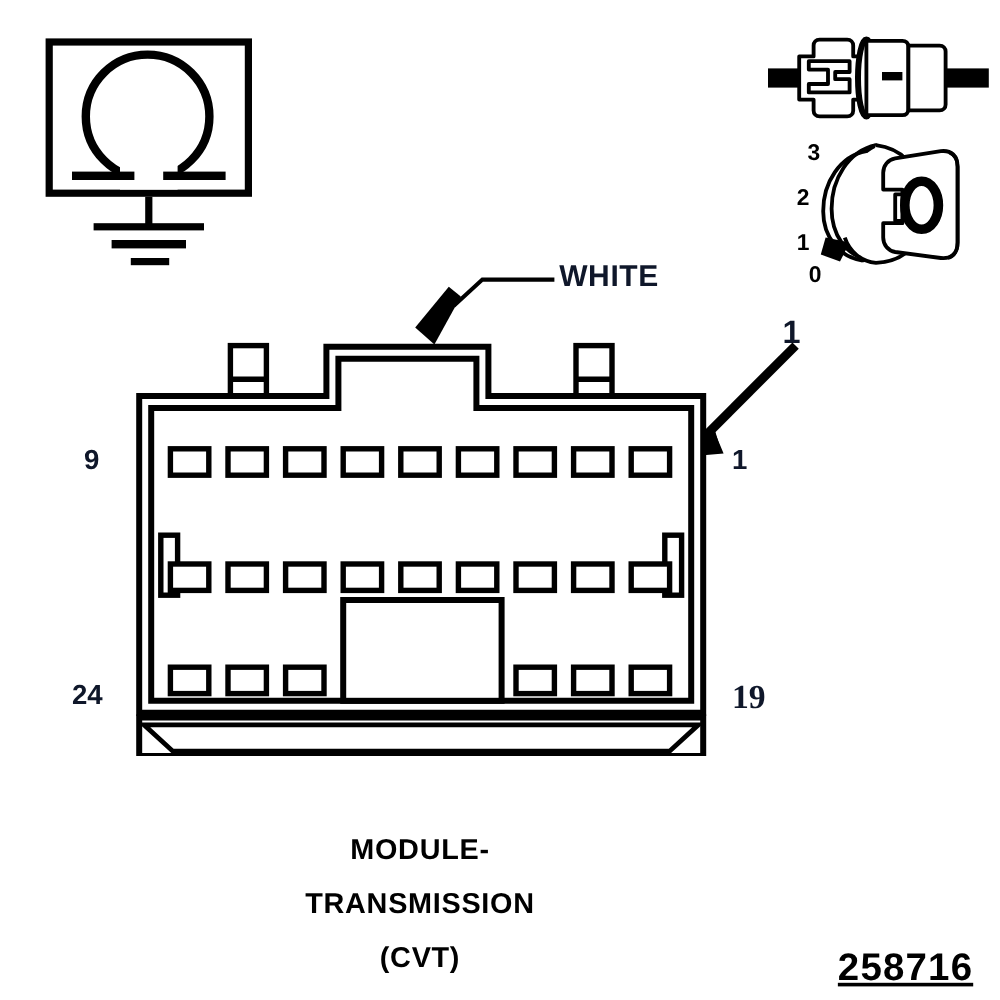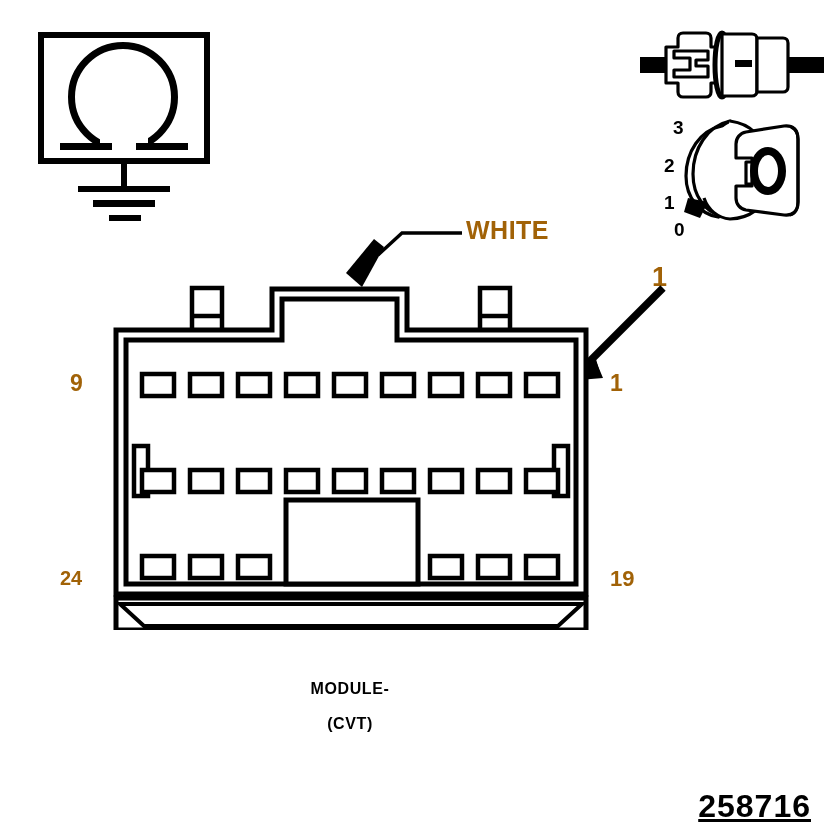--- a/index.html
+++ b/index.html
@@ -14,21 +14,21 @@
     background: #ffffff;
     overflow: hidden;
     font-family: "Liberation Sans", sans-serif;
     color: #000000;
   }
   .abs { position: absolute; }
 
   
   .label-bold {
     font-weight: bold;
-    color: #a16207;
+    color: #0f172a;
     white-space: nowrap;
     line-height: 1;
   }
 
   
   #ohm-box {
     left: 38px; top: 32px;
     width: 172px; height: 132px;
     border: 6px solid #000;
     box-sizing: border-box;
@@ -82,35 +82,36 @@
     left: 652px; top: 264px;
     font-size: 27px;
   }
   #pin1-arrow { left: 555px; top: 280px; width: 115px; height: 110px; }
 
   
   #connector { left: 112px; top: 282px; width: 478px; height: 348px; }
 
   
   #num-9  { left: 70px;  top: 372px; font-size: 23px; }
-  #num-24 { left: 60px;  top: 568px; font-size: 20px; }
+  #num-24 { left: 60px;  top: 568px; font-size: 23px; }
   #num-1  { left: 610px; top: 372px; font-size: 23px; }
-  #num-19 { left: 610px; top: 568px; font-size: 22px; }
+  #num-19 { left: 610px; top: 568px; font-size: 28px; font-family: Liberation Serif, serif; }
 
   
   #caption {
     left: 0; top: 680px;
     width: 700px;
     text-align: center;
   }
   #caption div {
     font-weight: bold;
-    font-size: 16px;
+    font-size: 24px;
     letter-spacing: 0.6px;
     margin-bottom: 17px;
+    margin-top: 15px;
   }
 
   
   #fig-number {
     right: 22px; bottom: 8px;
     font-size: 32px;
     font-weight: bold;
     letter-spacing: 1px;
     text-decoration: underline;
   }
@@ -262,18 +263,19 @@
     </svg>
   </div>
 
   <div class="abs label-bold" id="num-9">9</div>
   <div class="abs label-bold" id="num-1">1</div>
   <div class="abs label-bold" id="num-24">24</div>
   <div class="abs label-bold" id="num-19">19</div>
 
   <div class="abs" id="caption">
     <div>MODULE-</div>
+    <div>TRANSMISSION</div>
     <div>(CVT)</div>
   </div>
 
   <div class="abs" id="fig-number">258716</div>
 
 </div>
 
 </body></html>

